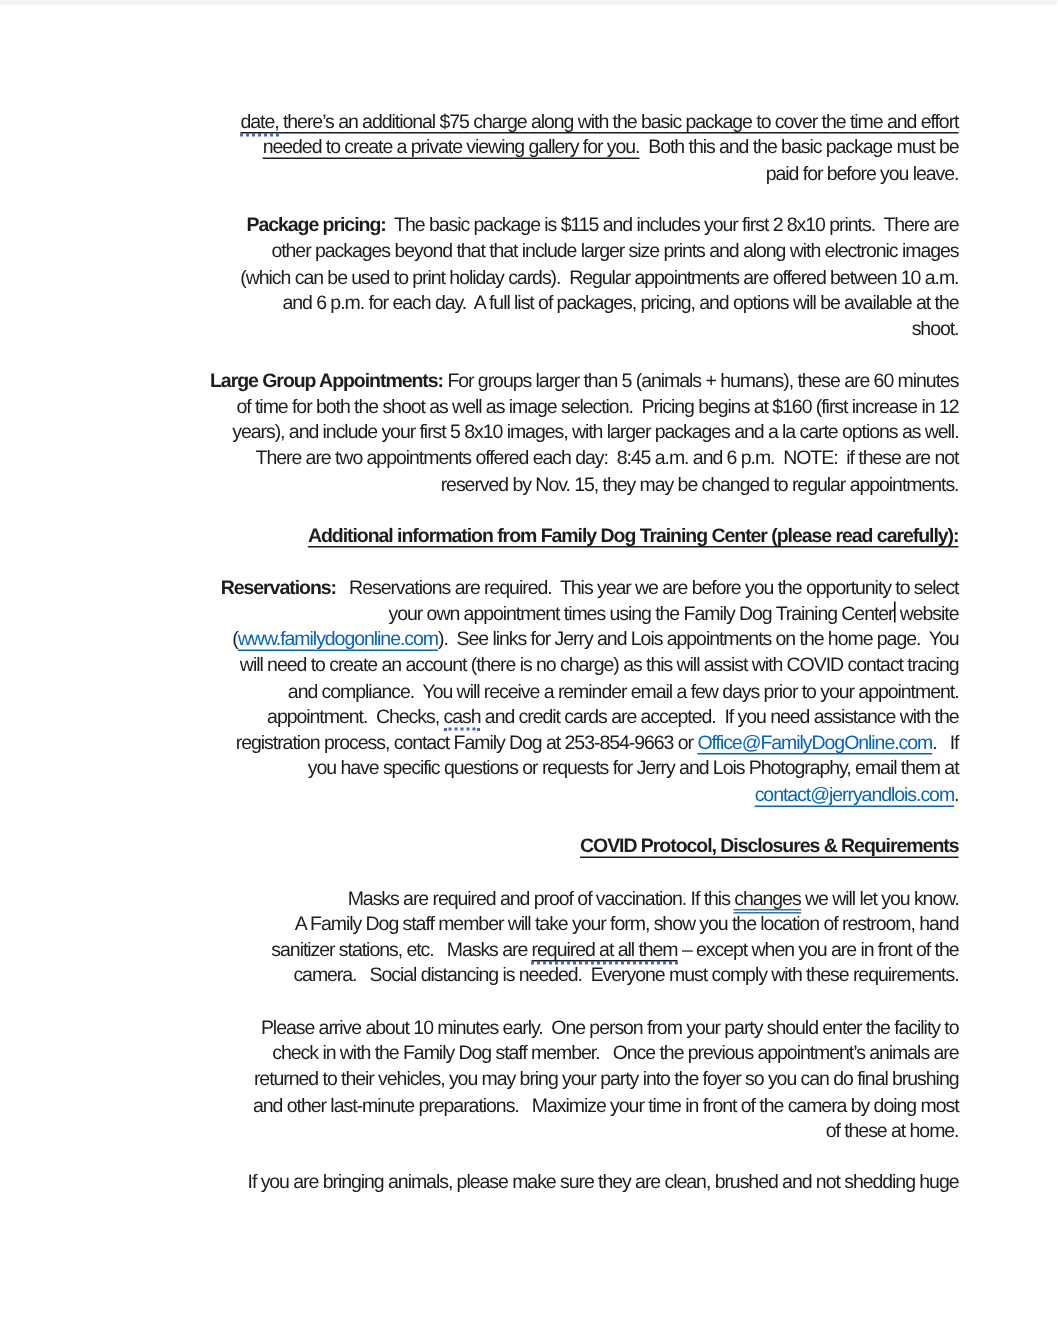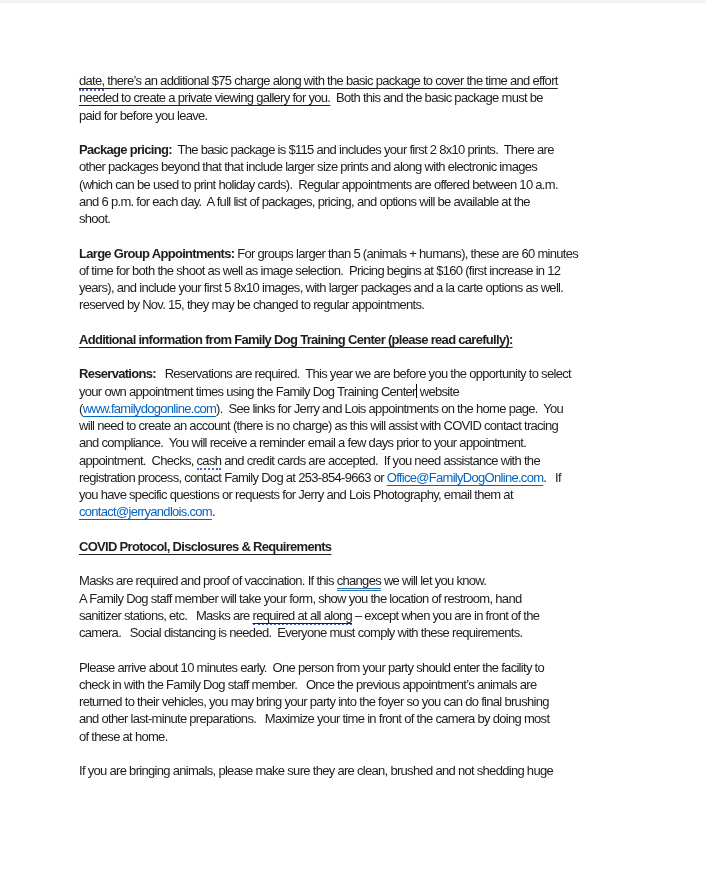--- a/index.html
+++ b/index.html
@@ -7,21 +7,21 @@
     width:705px;height:894px;background:#ffffff;position:relative;overflow:hidden;
     font-family:"Liberation Sans",sans-serif;
   }
   .top-edge{position:absolute;left:0;top:0;width:705px;height:3px;background:#f2f2f3;}
   #content{
     position:absolute;left:79px;top:72px;width:560px;
     font-size:13px;letter-spacing:-0.7px;line-height:17.25px;color:#1d1d1d;
   }
   .para{margin:0 0 17.25px 0;}
   .para:last-child{margin-bottom:13px;}
-  .line{white-space:pre;height:17.25px;}
+  .line{white-space:pre;height:17.25px;text-align:right;}
   .r-b{font-weight:bold;}
   .r-u{text-decoration:underline;text-decoration-thickness:1px;text-underline-offset:2.5px;}
   .r-l{text-decoration:underline;text-decoration-thickness:1px;text-underline-offset:2.5px;cursor:pointer;}
   .r-sp{border-bottom:2px dotted var(--spell);padding-bottom:0.5px;}
   .r-g{border-bottom:3px double var(--grammar);}
   .caret{display:inline-block;width:1.2px;height:14px;background:#000;vertical-align:-2px;}
 </style>
 </head>
 <body style="background: rgb(255, 255, 255);">
 
@@ -37,20 +37,21 @@
         <div class="line"><span class="r-b">Package pricing:</span><span>  The basic package is $115 and includes your first 2 8x10 prints.  There are</span></div>
         <div class="line"><span>other packages beyond that that include larger size prints and along with electronic images</span></div>
         <div class="line"><span>(which can be used to print holiday cards).  Regular appointments are offered between 10 a.m.</span></div>
         <div class="line"><span>and 6 p.m. for each day.  A full list of packages, pricing, and options will be available at the</span></div>
         <div class="line"><span>shoot.</span></div>
       </div>
       <div class="para">
         <div class="line"><span class="r-b">Large Group Appointments:</span><span> For groups larger than 5 (animals + humans), these are 60 minutes</span></div>
         <div class="line"><span>of time for both the shoot as well as image selection.  Pricing begins at $160 (first increase in 12</span></div>
         <div class="line"><span>years), and include your first 5 8x10 images, with larger packages and a la carte options as well.</span></div>
+        <div class="line"><span>There are two appointments offered each day:  8:45 a.m. and 6 p.m.  NOTE:  if these are not</span></div>
         <div class="line"><span>reserved by Nov. 15, they may be changed to regular appointments.</span></div>
       </div>
       <div class="para">
         <div class="line"><span class="r-b r-u">Additional information from Family Dog Training Center (please read carefully):</span></div>
       </div>
       <div class="para">
         <div class="line"><span class="r-b">Reservations:</span><span>   Reservations are required.  This year we are before you the opportunity to select</span></div>
         <div class="line"><span>your own appointment times using the Family Dog Training Center</span><span class="caret"></span><span> website</span></div>
         <div class="line"><span>(</span><a class="r-l" style="color: rgb(5, 99, 193);">www.familydogonline.com</a><span>).  See links for Jerry and Lois appointments on the home page.  You</span></div>
         <div class="line"><span>will need to create an account (there is no charge) as this will assist with COVID contact tracing</span></div>
@@ -59,21 +60,21 @@
         <div class="line"><span>registration process, contact Family Dog at 253-854-9663 or </span><a class="r-l" style="color: rgb(5, 99, 193);">Office@FamilyDogOnline.com</a><span>.   If</span></div>
         <div class="line"><span>you have specific questions or requests for Jerry and Lois Photography, email them at</span></div>
         <div class="line"><a class="r-l" style="color: rgb(5, 99, 193);">contact@jerryandlois.com</a><span>.</span></div>
       </div>
       <div class="para">
         <div class="line"><span class="r-b r-u">COVID Protocol, Disclosures &amp; Requirements</span></div>
       </div>
       <div class="para">
         <div class="line"><span>Masks are required and proof of vaccination. If this </span><span class="r-g">changes</span><span> we will let you know.</span></div>
         <div class="line"><span>A Family Dog staff member will take your form, show you the location of restroom, hand</span></div>
-        <div class="line"><span>sanitizer stations, etc.   Masks are </span><span class="r-u r-sp">required at all along</span><span> – except when you are in front of the</span></div>
+        <div class="line"><span>sanitizer stations, etc.   Masks are </span><span class="r-u r-sp">required at all them</span><span> – except when you are in front of the</span></div>
         <div class="line"><span>camera.   Social distancing is needed.  Everyone must comply with these requirements.</span></div>
       </div>
       <div class="para">
         <div class="line"><span>Please arrive about 10 minutes early.  One person from your party should enter the facility to</span></div>
         <div class="line"><span>check in with the Family Dog staff member.   Once the previous appointment’s animals are</span></div>
         <div class="line"><span>returned to their vehicles, you may bring your party into the foyer so you can do final brushing</span></div>
         <div class="line"><span>and other last-minute preparations.   Maximize your time in front of the camera by doing most</span></div>
         <div class="line"><span>of these at home.</span></div>
       </div>
       <div class="para">

